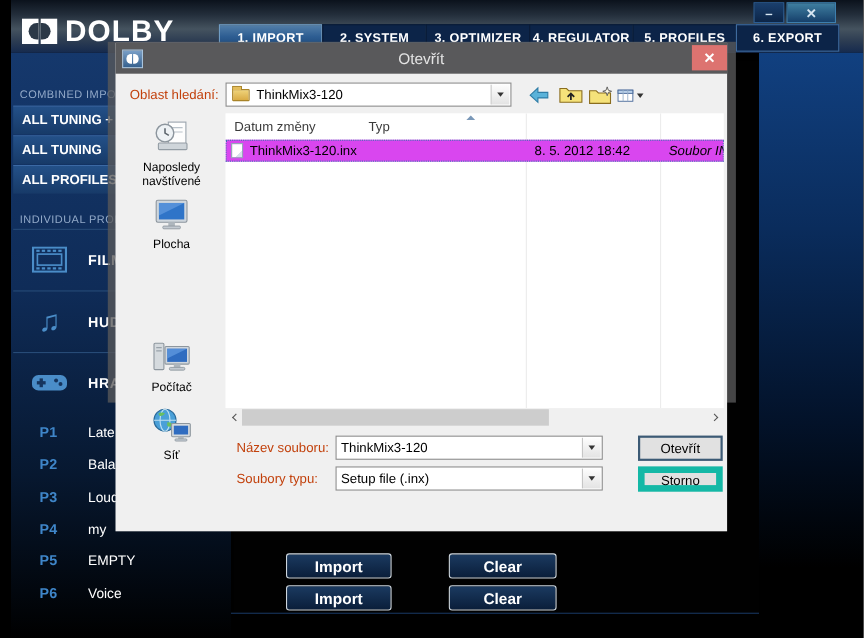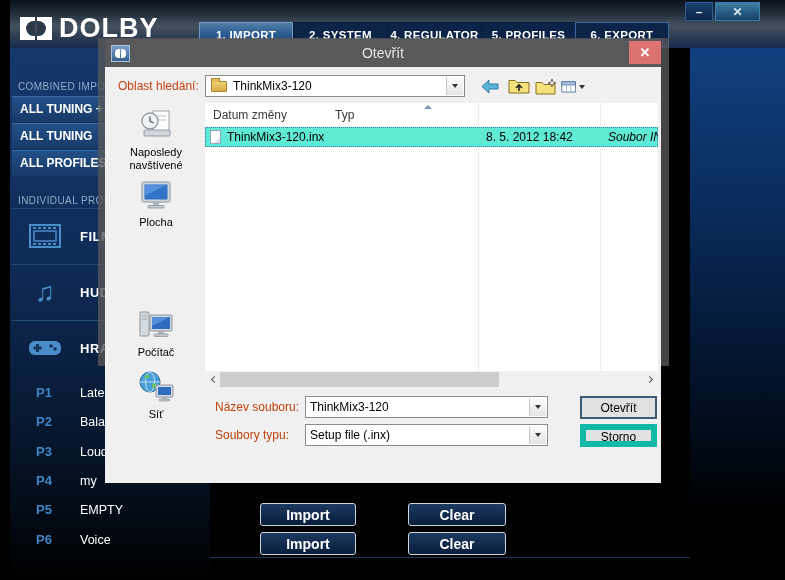--- a/index.html
+++ b/index.html
@@ -95,21 +95,21 @@
 
   .filelist { position:absolute; left:100px; top:36px; width:453px; height:268px; background:#fff; overflow:hidden; }
   .fl-header { position:relative; height:24px; display:flex; align-items:center; }
   .fl-header .col { font-size:12px; color:#3b3b3b; padding-left:8px; }
   .c1 { width:273px; } .c2 { width:122px; } .c3 { width:58px; }
   .vline { position:absolute; top:0; bottom:0; width:1px; background:#ececec; }
   .v1 { left:273px; } .v2 { left:395px; }
   .sort { position:absolute; left:219px; top:2px; width:0; height:0;
     border-left:4px solid transparent; border-right:4px solid transparent; border-bottom:4px solid #7a98b8; }
   .fl-row { position:absolute; left:0; top:24px; width:100%; height:20px; display:flex; align-items:center;
-    background:#5eead4; outline:1px dotted #3a78b0; outline-offset:-1px; cursor:pointer; }
+    background:#d946ef; outline:1px dotted #3a78b0; outline-offset:-1px; cursor:pointer; }
   .fl-row .cell { font-size:12px; white-space:nowrap; overflow:hidden; }
   .fl-row .cc1 { width:273px; display:flex; align-items:center; }
   .fl-row .cc2 { width:122px; padding-left:8px; }
   .fl-row .cc3 { width:58px; padding-left:8px;font-style:italic; }
   .file-ic { width:11px; height:14px; margin:0 6px 0 5px; flex:none;
     background:linear-gradient(135deg,#fff 72%,#d7e0ea 72%); border:1px solid #97a7bb; }
 
   .hscroll { position:absolute; left:100px; top:305px; width:453px; height:15px; background:#f0f0f0;
     display:flex; align-items:center; }
   .sc-arrow { width:15px; height:15px; display:flex; align-items:center; justify-content:center; cursor:pointer; }
@@ -147,20 +147,21 @@
   <div class="winbtn min">
       <span>–</span>
     </div>
   <div class="winbtn cls">
       <span>✕</span>
     </div>
 
   <div class="tabs">
     <div class="tab selected">1. IMPORT</div>
     <div class="tab">2. SYSTEM</div>
+    <div class="tab">3. OPTIMIZER</div>
     <div class="tab">4. REGULATOR</div>
     <div class="tab">5. PROFILES</div>
     <div class="tab last">6. EXPORT</div>
   </div>
 
   <div class="sidebar">
     <div class="side-header" style="top:33px">COMBINED IMPOR</div>
     <div class="side-btn" style="top:48px">ALL TUNING +</div>
     <div class="side-btn" style="top:75px">ALL TUNING</div>
     <div class="side-btn" style="top:102px">ALL PROFILES</div>

